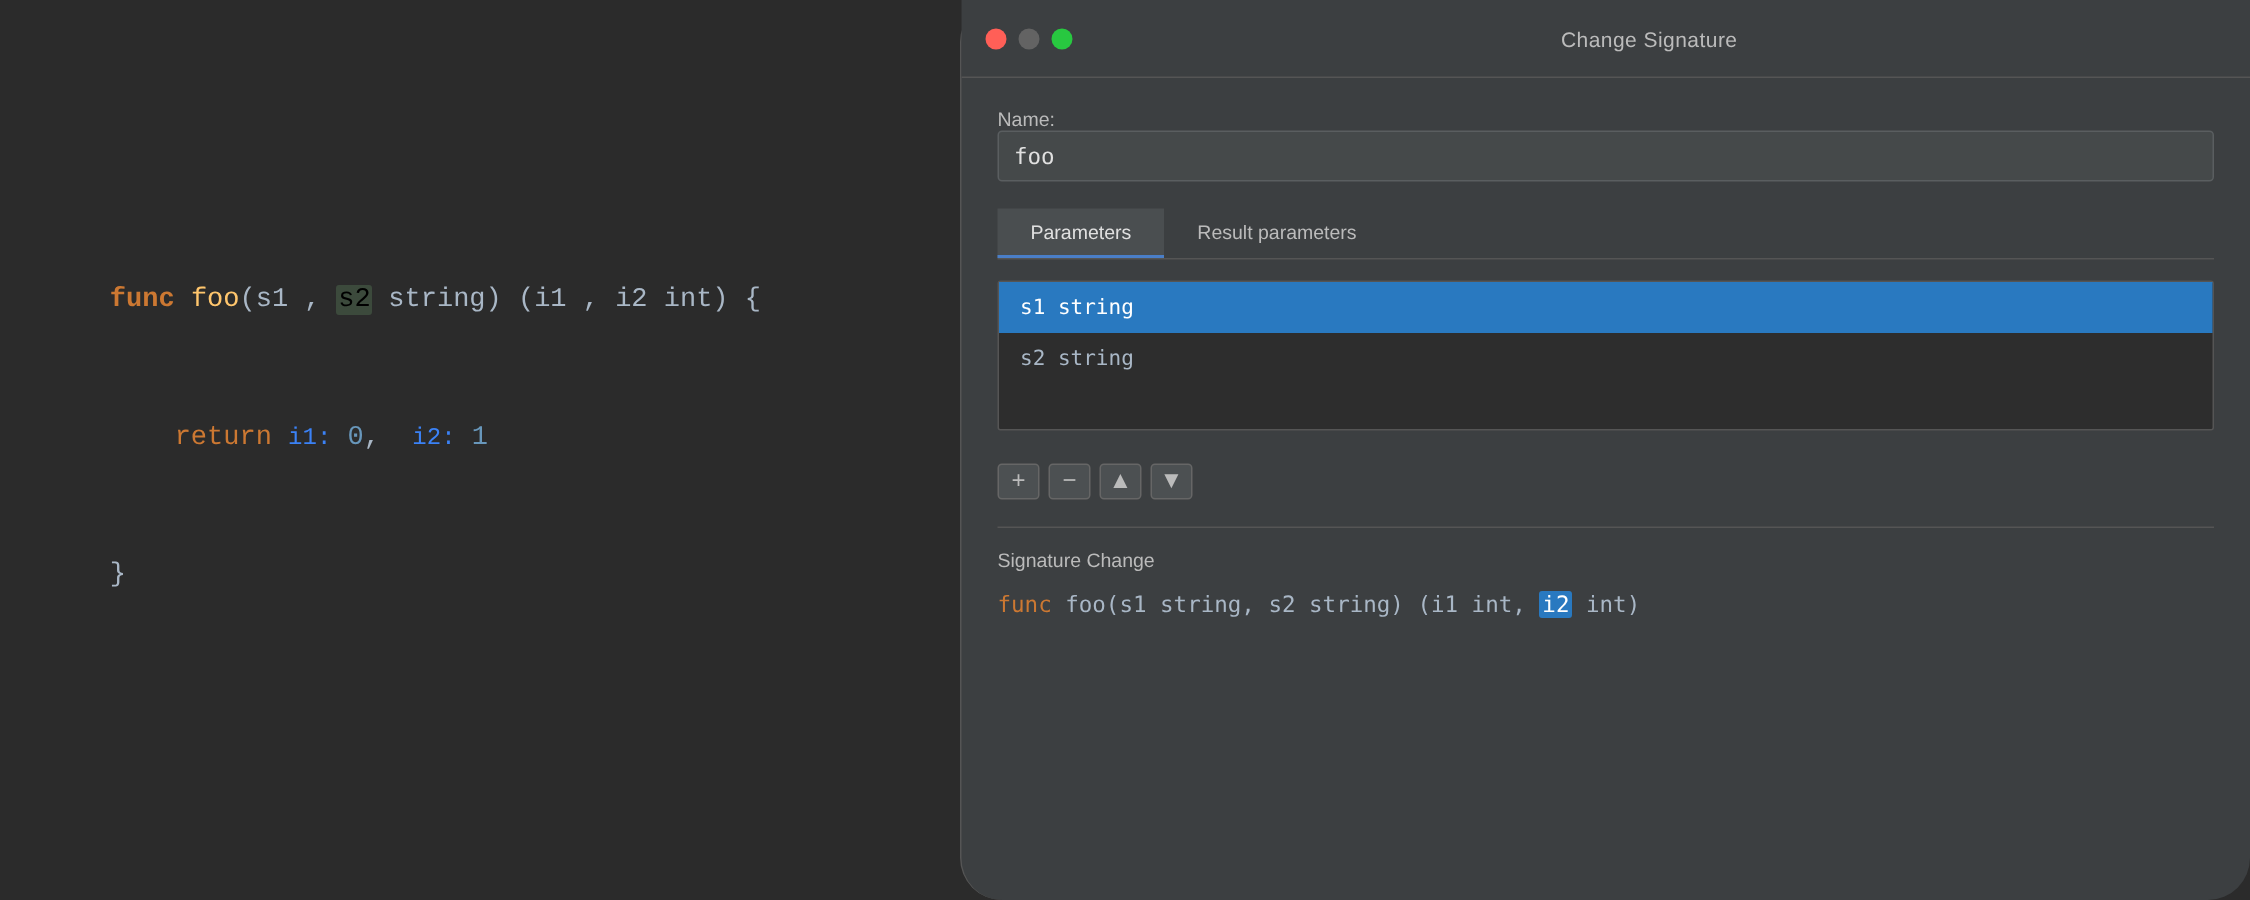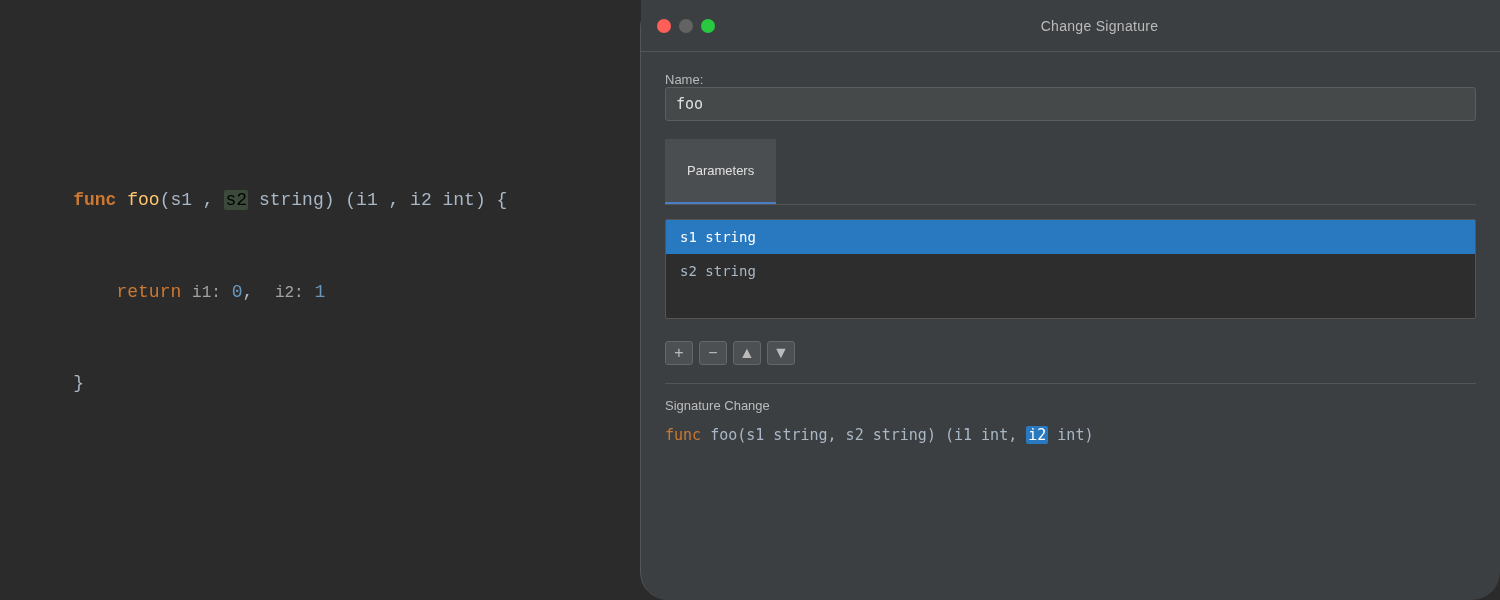--- a/index.html
+++ b/index.html
@@ -27,21 +27,21 @@
     .code-line {
       font-size: 18px;
       line-height: 1.7;
       white-space: pre;
     }
 
     .kw { color: #CC7832; font-weight: bold; }
     .fn { color: #FFC66D; }
     .paren { color: #A9B7C6; }
     .ret-kw { color: #CC7832; }
-    .hint { color: #a3a3a3; font-size: 16px; }
+    .hint { color: #3b82f6; font-size: 16px; }
     .hint-val { color: #6897BB; }
     .brace { color: #A9B7C6; }
     .highlighted-s2 { background: #3c4a3c; border-radius: 2px; padding: 0 1px; }
 
     .code-empty-line { height: 28px; }
 
     
     .dialog-wrapper {
       flex: 1;
       height: 600px;
@@ -121,21 +121,21 @@
 
     
     .tabs-row {
       display: flex;
       gap: 0;
       border-bottom: 1px solid #555;
       margin-top: 4px;
     }
 
     .tab {
-      padding: 24px 22px;
+      padding: 8px 22px;
       font-size: 13px;
       font-family: -apple-system, BlinkMacSystemFont, 'Segoe UI', sans-serif;
       color: #bbb;
       cursor: pointer;
       border-bottom: 2px solid transparent;
       background: transparent;
       border-top: none;
       border-left: none;
       border-right: none;
     }
@@ -267,20 +267,21 @@
 
   <div class="dialog-body">
 
     <div>
       <div class="field-label">Name:</div>
       <input class="name-input" type="text" value="foo" style="">
     </div>
 
     <div class="tabs-row">
       <button class="tab active">Parameters</button>
+      <button class="tab">Result parameters</button>
     </div>
 
     <div class="params-list">
       <div class="param-row selected">s1 string</div>
       <div class="param-row">s2 string</div>
     </div>
 
     <div class="params-toolbar">
       <div class="toolbar-btn">+</div>
       <div class="toolbar-btn">−</div>

